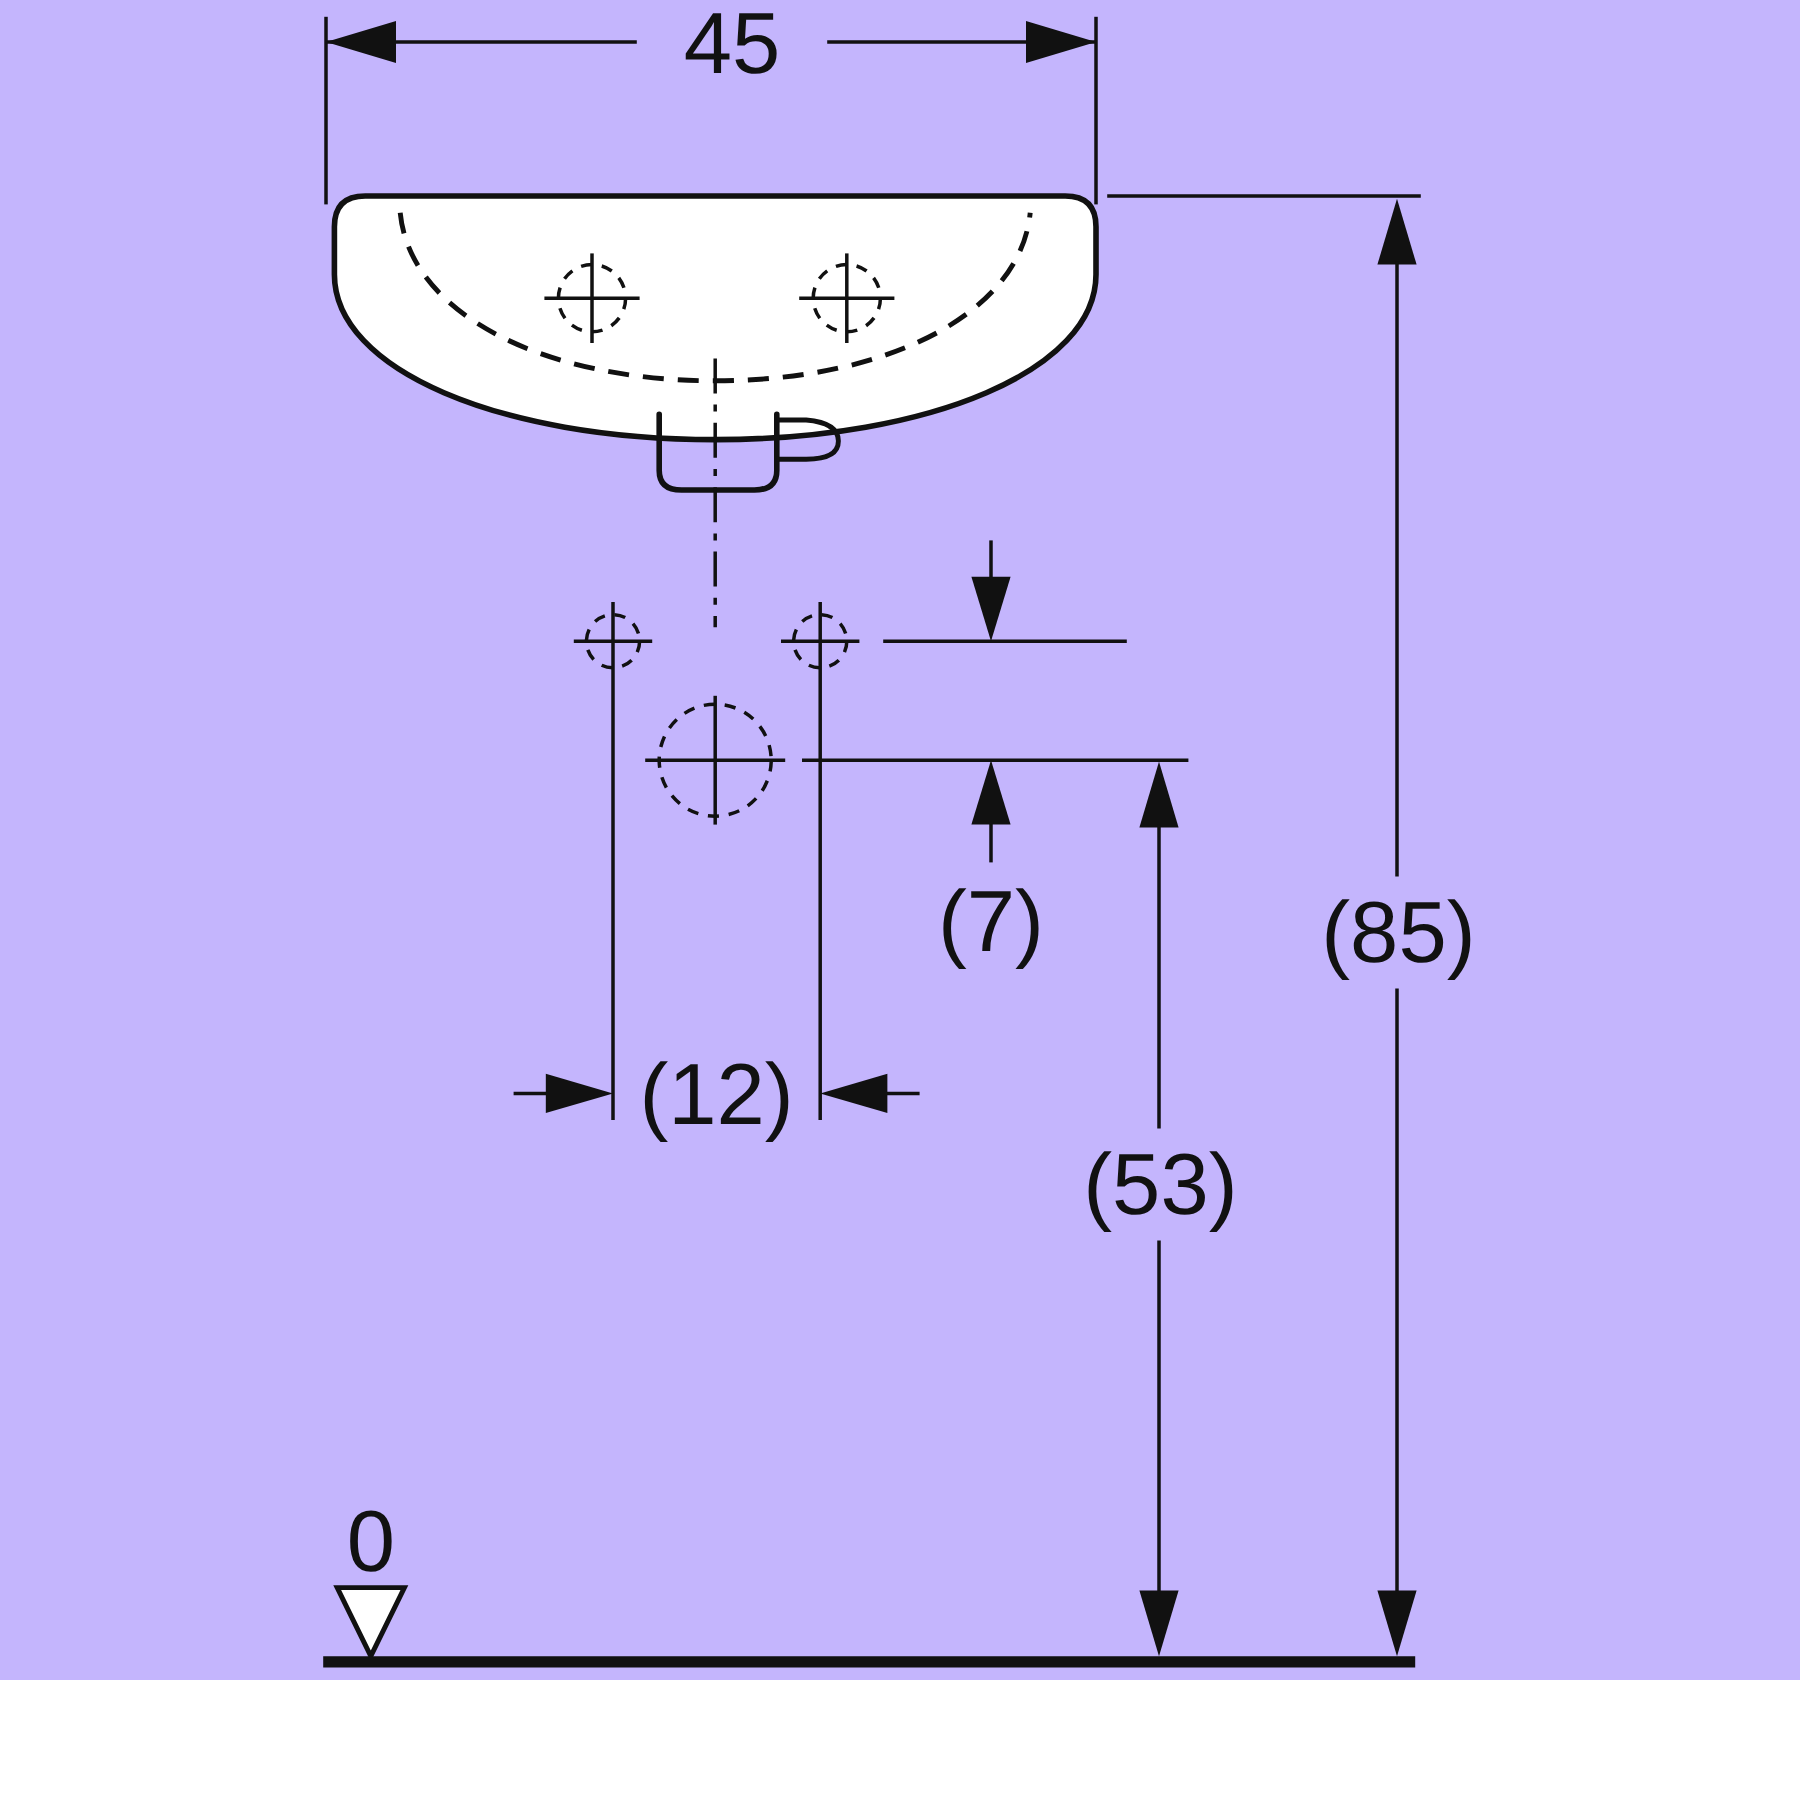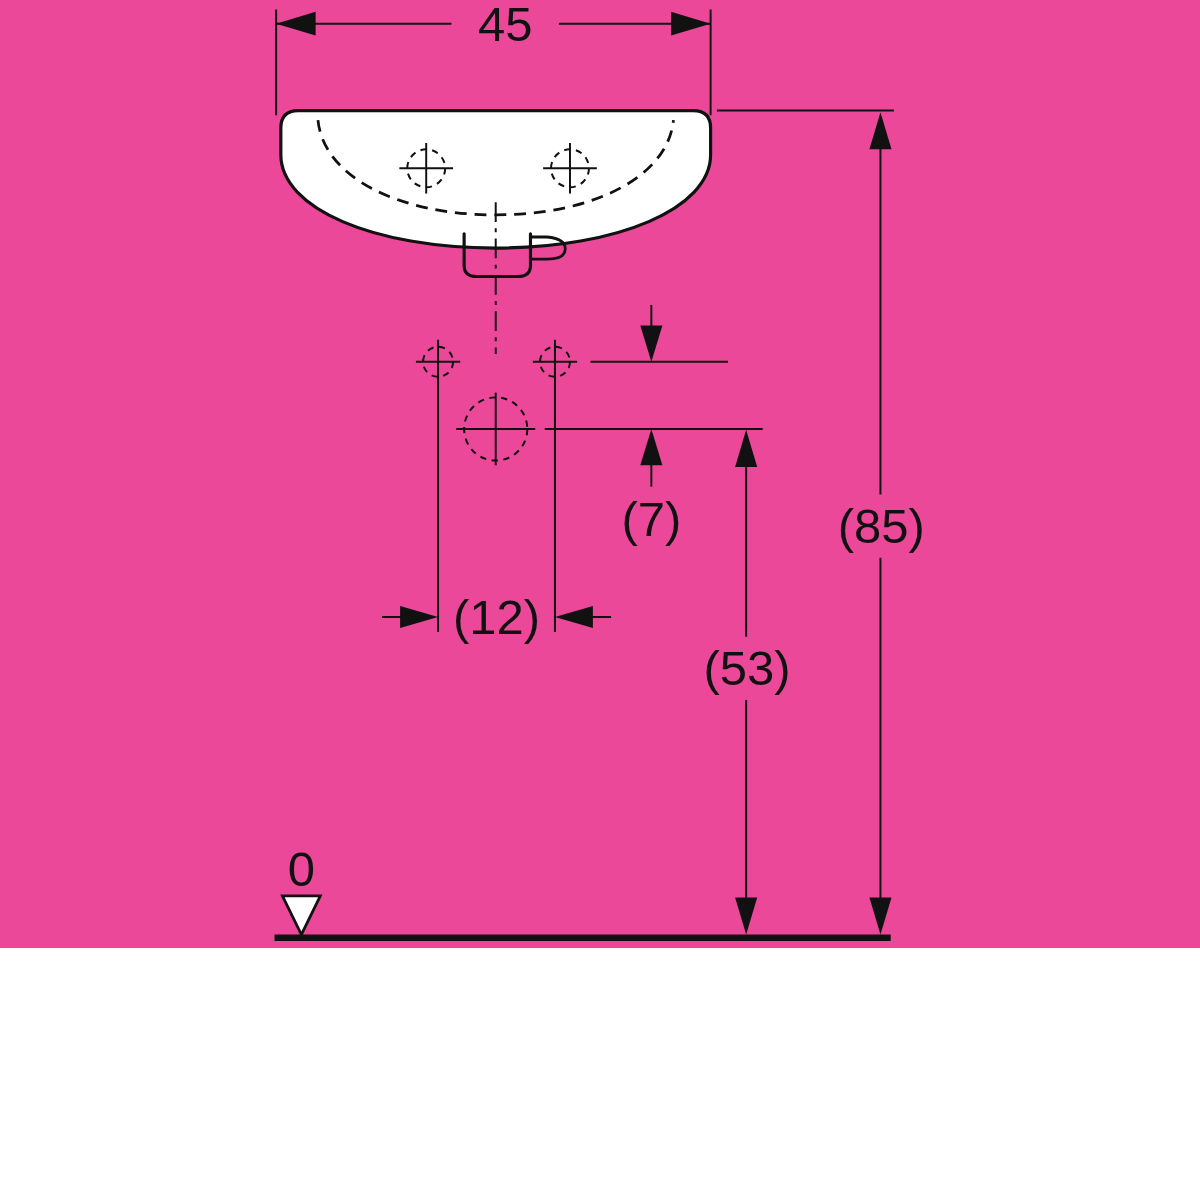--- a/index.html
+++ b/index.html
@@ -1,18 +1,18 @@
 <!DOCTYPE html>
 <html><head>
 <meta charset="utf-8">
 <style>
   html, body { margin: 0; padding: 0; background: #ffffff; }
   .stage {
-    width: 1200px; height: 948px;
-    background: #ec4899;
+    width: 1200px; height: 1120px;
+    background: #c4b5fd;
     position: relative;
     font-family: "Liberation Sans", sans-serif;
   }
   svg { width: 100%; height: 100%; display: block; }
 
   
   .s4  { stroke: currentColor; stroke-width: 4;   fill: none; stroke-linecap: round; }
   .s35 { stroke: currentColor; stroke-width: 3.5; fill: none; stroke-linecap: butt; }
   .s25 { stroke: currentColor; stroke-width: 2.5; fill: none; stroke-linecap: butt; }
   .fillwhite { fill: #ffffff; }

